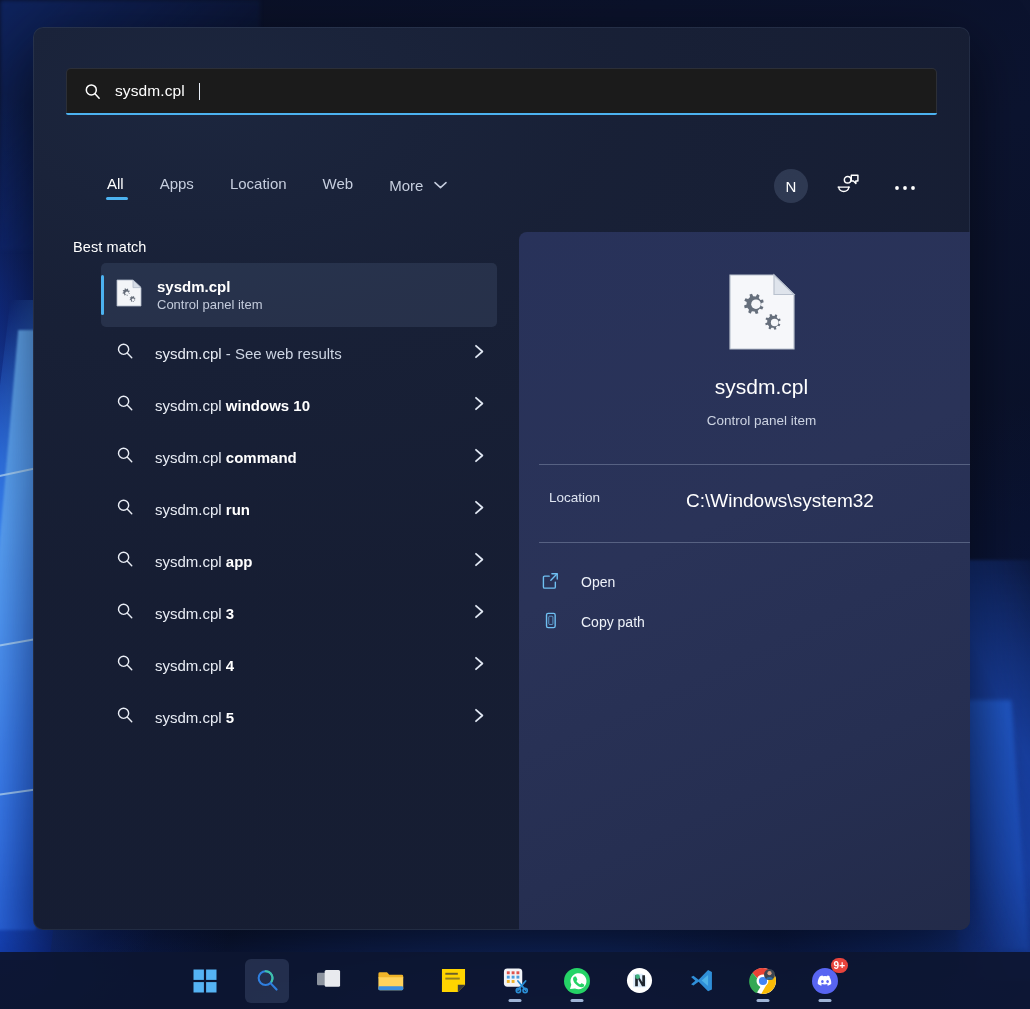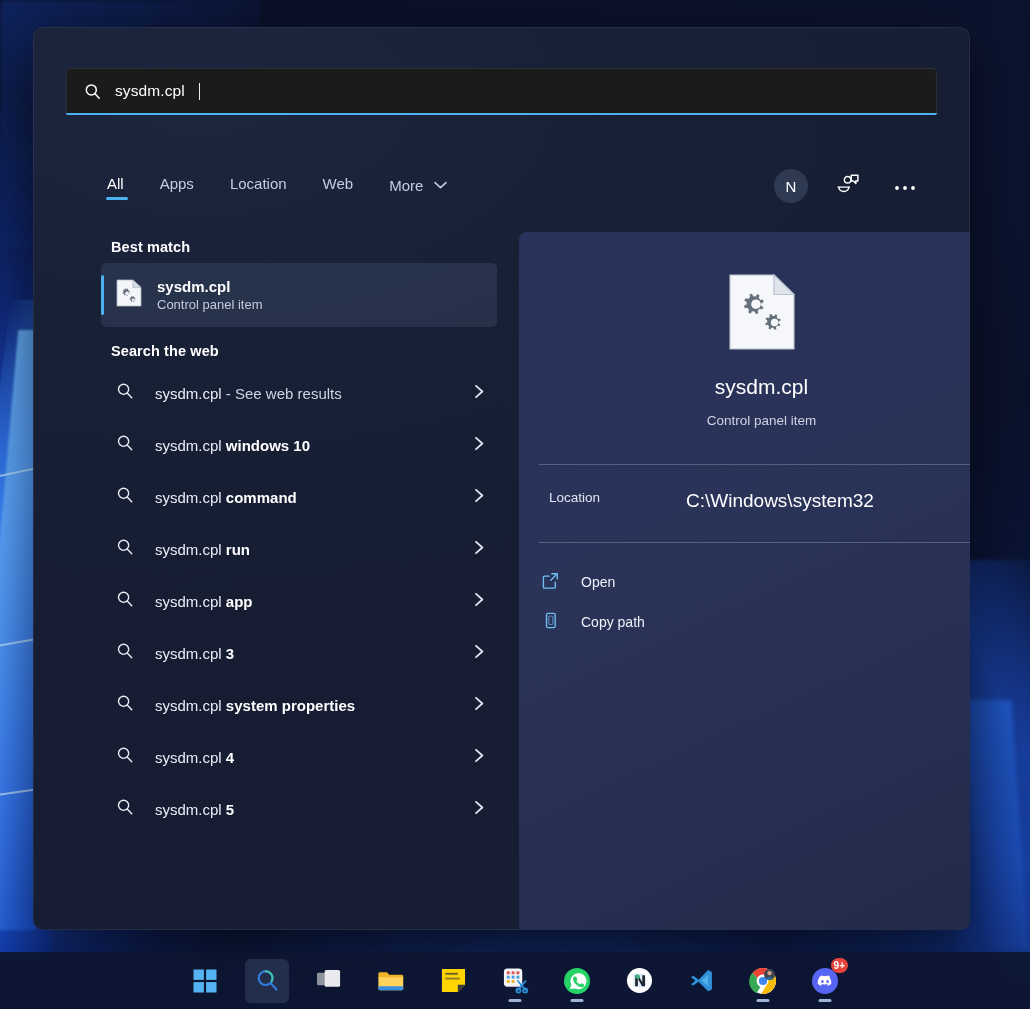--- a/index.html
+++ b/index.html
@@ -71,21 +71,21 @@
   .tab.active::after { content:""; position:absolute; left:1px; bottom:4px; width:22px; height:3px; background:#4cb2f0; border-radius:2px; }
   .tab .chev { display:inline-block; margin-left:6px; vertical-align:2px; }
 
   
   #header-actions { position:absolute; right:48px; top:142px; display:flex; align-items:center; gap:23px; }
   .hdr-btn { width:34px; height:34px; border-radius:50%; display:flex; align-items:center; justify-content:center; color:#ffffff; }
   #avatar { background:rgba(132,150,185,0.22); font-size:15px; }
 
   
   #results { position:absolute; left:0; top:196px; width:486px; bottom:0; padding:0 10px 0 0; }
-  .section-head { color:#ffffff; font-size:14.5px; font-weight:bold; margin:16px 0 8px 78px; letter-spacing:0.1px; }
+  .section-head { color:#ffffff; font-size:14.5px; font-weight:normal; margin:16px 0 8px 40px; letter-spacing:0.1px; }
 
   #best-match-row {
     position:relative; margin:0 12px 0 68px; height:64px; border-radius:5px;
     background:rgba(120,140,180,0.16); display:flex; align-items:center; padding-left:14px; gap:14px;
   }
   #best-match-row::before { content:""; position:absolute; left:0px; top:12px; width:3px; height:40px; background:#4cb2f0; border-radius:2px; }
   .bm-texts { display:flex; flex-direction:column; gap:2px; }
   .bm-title { color:#ffffff; font-size:15px; font-weight:bold; }
   .bm-sub { color:#c3cbdb; font-size:13px; }
 
@@ -228,21 +228,20 @@
             <circle cx="18.1" cy="21.8" r="1.4" fill="#f3f5f8"></circle>
           </g>
         </svg>
       </span>
       <span class="bm-texts">
         <span class="bm-title">sysdm.cpl</span>
         <span class="bm-sub">Control panel item</span>
       </span>
     </div>
 
-    <div class="section-head">Search the web</div>
 
     <div id="web-list">
         <div class="web-item">
           <span><svg width="20" height="20" viewBox="0 0 24 24" fill="none" stroke="#e9edf5" stroke-width="1.7">
   <circle cx="10.3" cy="9.9" r="6.1"></circle>
               <line x1="14.9" y1="14.6" x2="20.1" y2="20" stroke-linecap="round"></line>
             </svg></span>
           <span class="label"><span class="plain">sysdm.cpl</span><span class="dim"> - See web results</span></span>
           <span class="chev-right"><svg width="11" height="15" viewBox="0 0 11 15" fill="none" stroke="#dfe6f2" stroke-width="1.8">
   <polyline points="2,1.8 8.4,7.5 2,13.2" stroke-linecap="round" stroke-linejoin="round"></polyline>
@@ -287,30 +286,20 @@
           <span class="chev-right"><svg width="11" height="15" viewBox="0 0 11 15" fill="none" stroke="#dfe6f2" stroke-width="1.8">
   <polyline points="2,1.8 8.4,7.5 2,13.2" stroke-linecap="round" stroke-linejoin="round"></polyline>
             </svg></span>
         </div>
         <div class="web-item">
           <span><svg width="20" height="20" viewBox="0 0 24 24" fill="none" stroke="#e9edf5" stroke-width="1.7">
   <circle cx="10.3" cy="9.9" r="6.1"></circle>
               <line x1="14.9" y1="14.6" x2="20.1" y2="20" stroke-linecap="round"></line>
             </svg></span>
           <span class="label"><span class="plain">sysdm.cpl </span><b>3</b></span>
-          <span class="chev-right"><svg width="11" height="15" viewBox="0 0 11 15" fill="none" stroke="#dfe6f2" stroke-width="1.8">
-  <polyline points="2,1.8 8.4,7.5 2,13.2" stroke-linecap="round" stroke-linejoin="round"></polyline>
-            </svg></span>
-        </div>
-        <div class="web-item">
-          <span><svg width="20" height="20" viewBox="0 0 24 24" fill="none" stroke="#e9edf5" stroke-width="1.7">
-  <circle cx="10.3" cy="9.9" r="6.1"></circle>
-              <line x1="14.9" y1="14.6" x2="20.1" y2="20" stroke-linecap="round"></line>
-            </svg></span>
-          <span class="label"><span class="plain">sysdm.cpl </span><b>system properties</b></span>
           <span class="chev-right"><svg width="11" height="15" viewBox="0 0 11 15" fill="none" stroke="#dfe6f2" stroke-width="1.8">
   <polyline points="2,1.8 8.4,7.5 2,13.2" stroke-linecap="round" stroke-linejoin="round"></polyline>
             </svg></span>
         </div>
         <div class="web-item">
           <span><svg width="20" height="20" viewBox="0 0 24 24" fill="none" stroke="#e9edf5" stroke-width="1.7">
   <circle cx="10.3" cy="9.9" r="6.1"></circle>
               <line x1="14.9" y1="14.6" x2="20.1" y2="20" stroke-linecap="round"></line>
             </svg></span>
           <span class="label"><span class="plain">sysdm.cpl </span><b>4</b></span>

